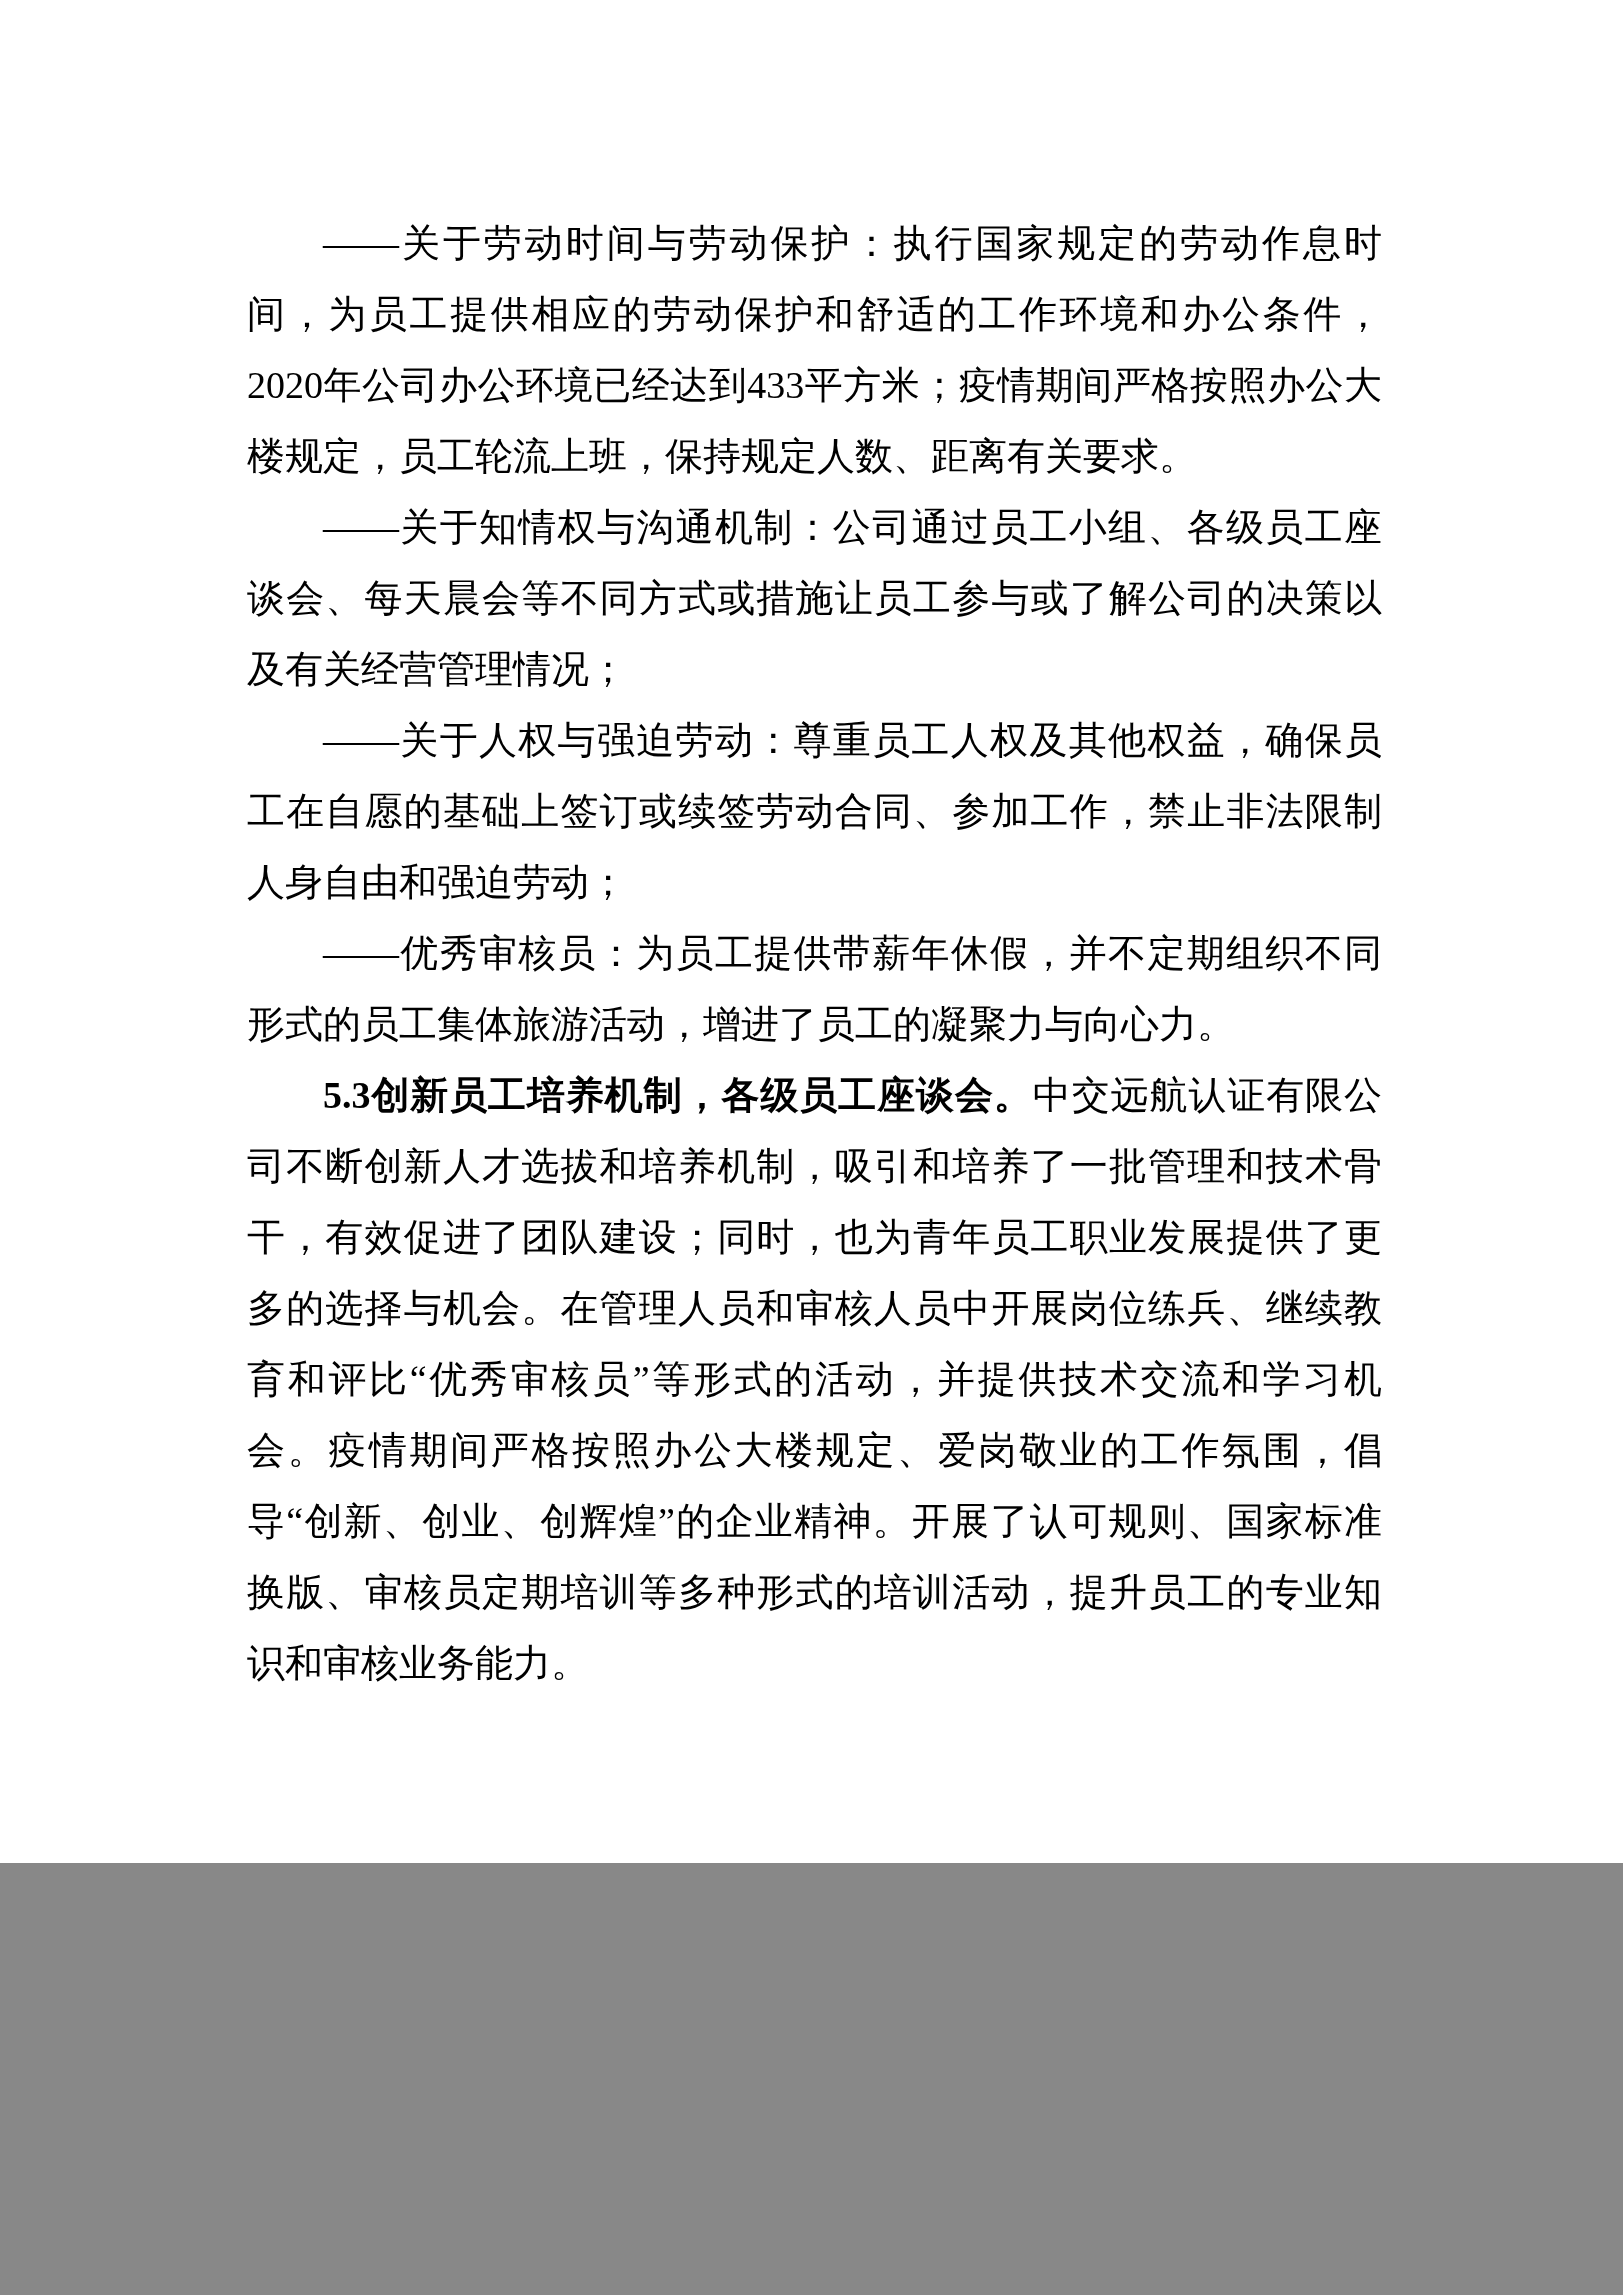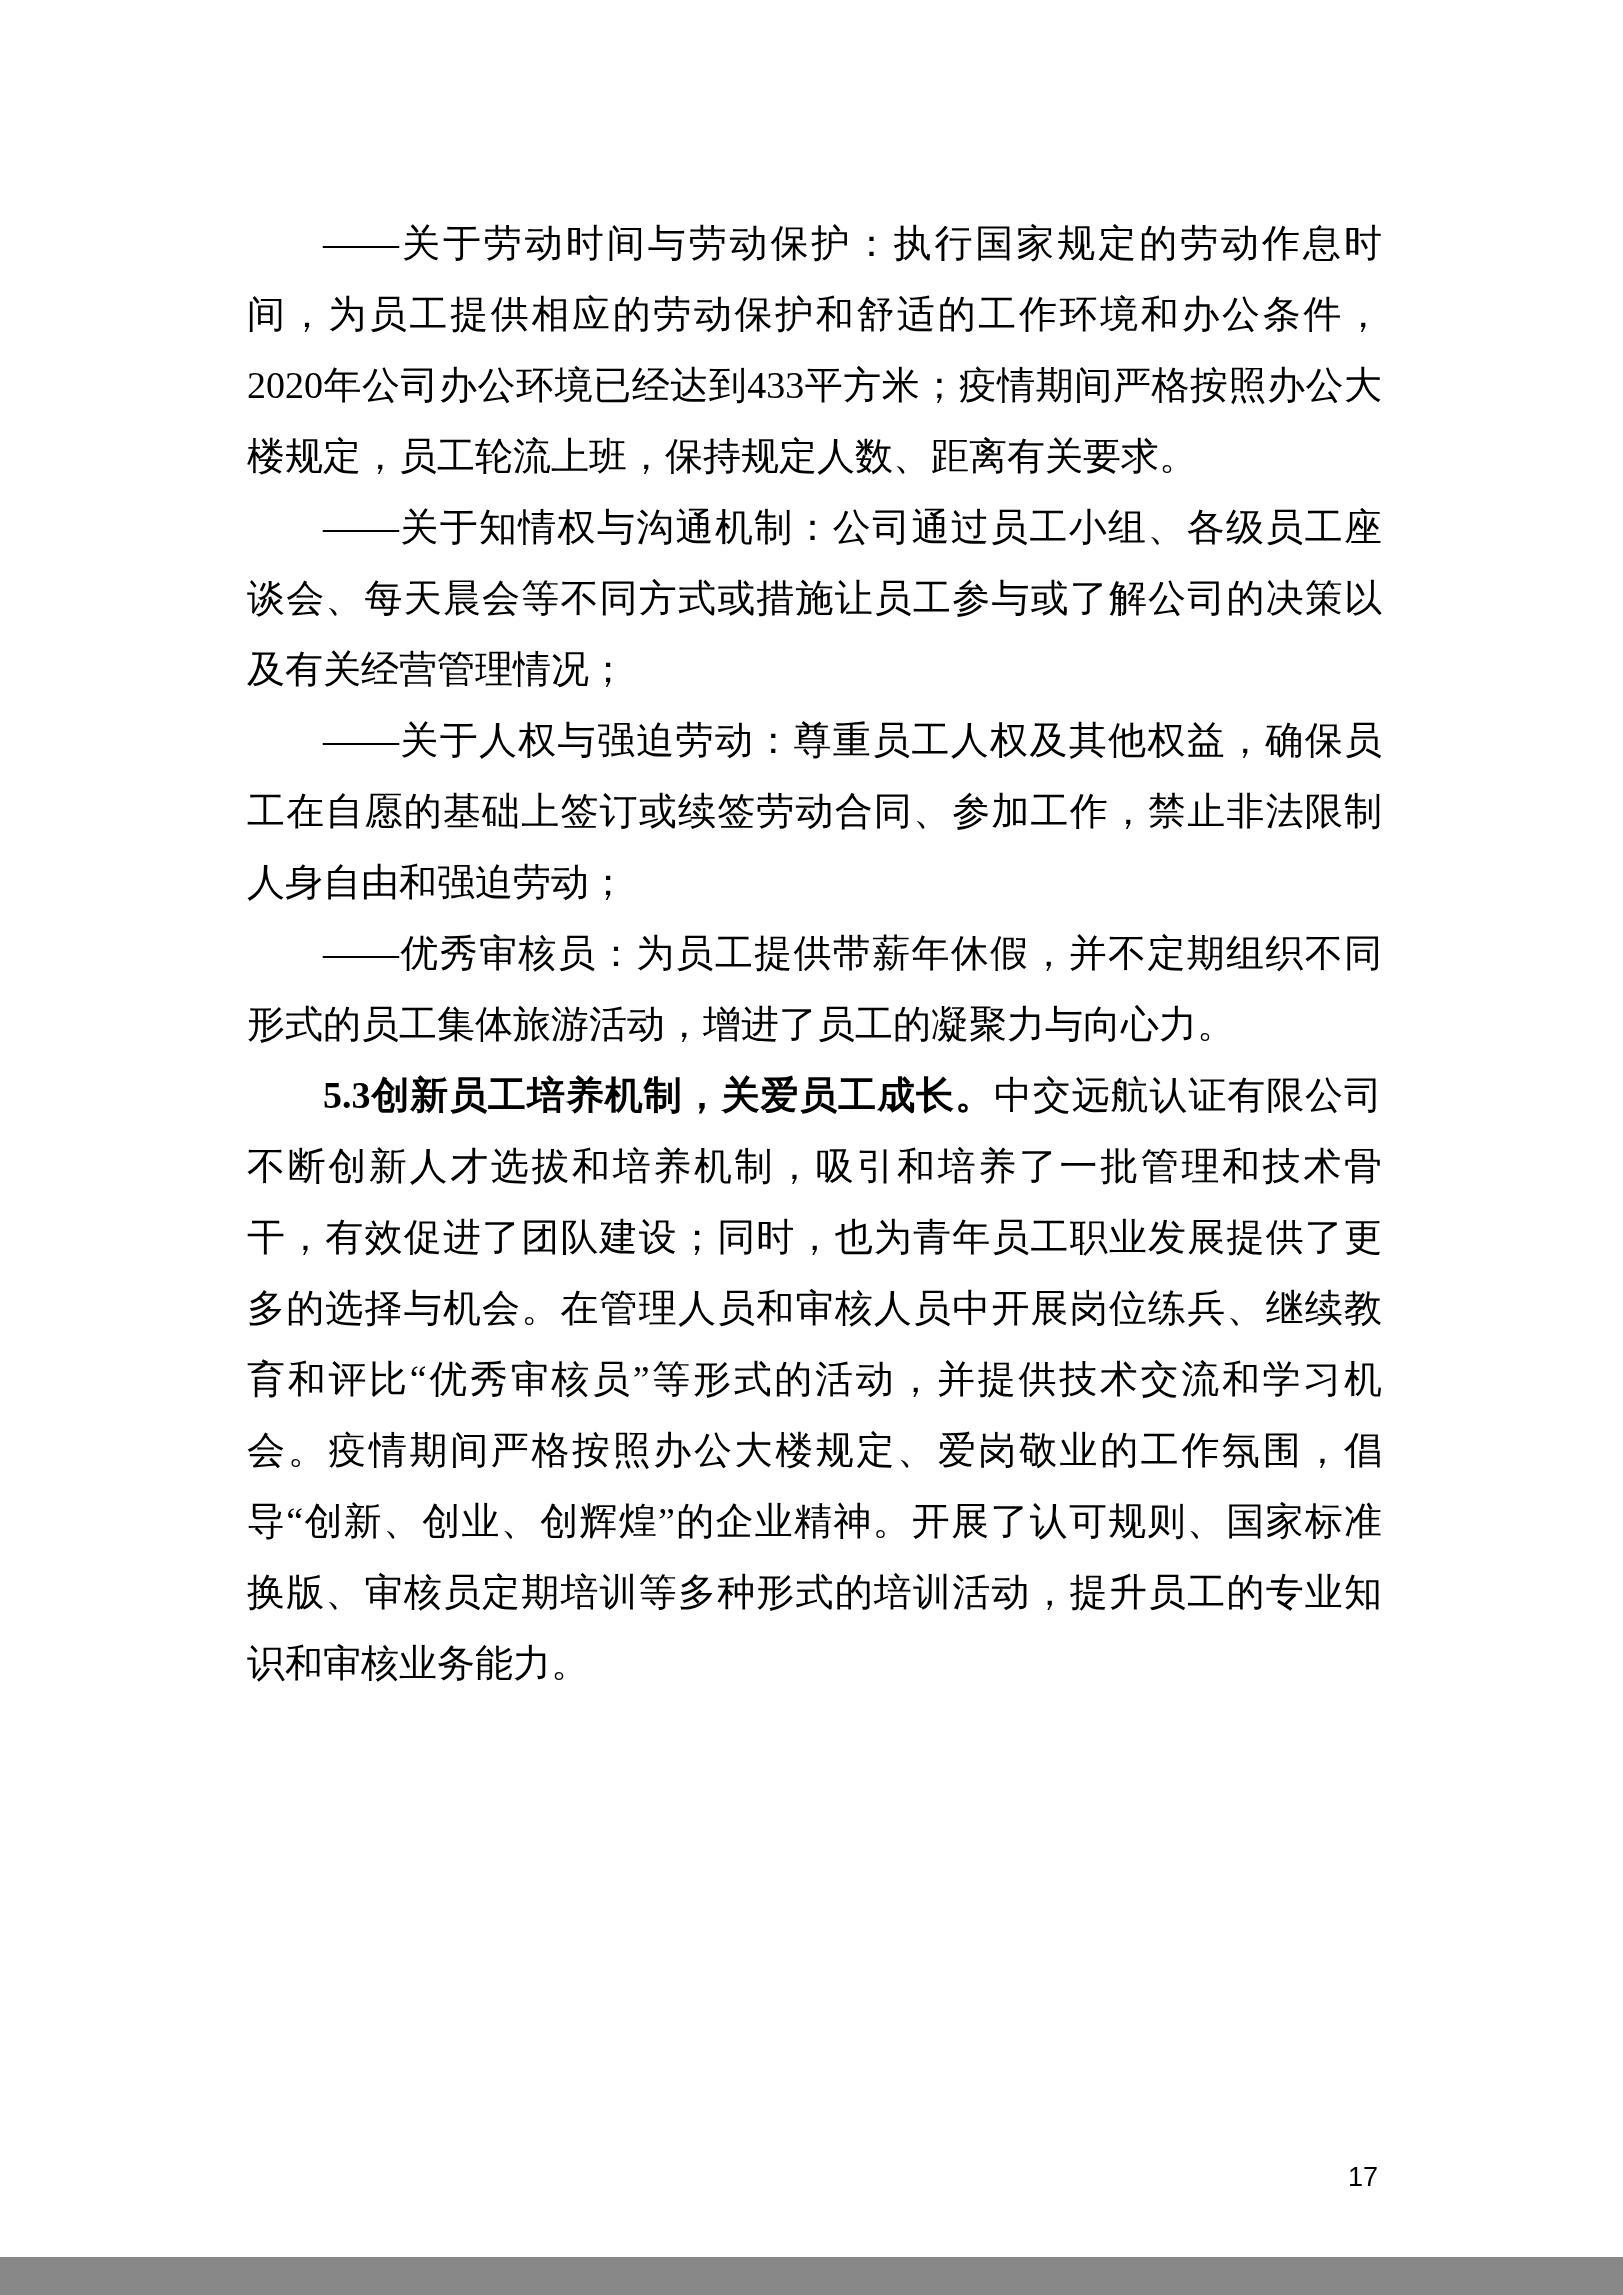--- a/index.html
+++ b/index.html
@@ -3,21 +3,21 @@
 <meta charset="utf-8">
 <style>
   html, body {
     margin: 0;
     padding: 0;
     background: #888;
   }
   .page {
     position: relative;
     width: 1623px;
-    height: 2257px;
+    height: 1863px;
     background: #ffffff;
     overflow: hidden;
     color: #000000;
     font-family: "Liberation Serif", "DejaVu Serif", serif;
   }
   .doc-body {
     position: absolute;
     left: 247px;
     top: 208px;
     width: 1135px;
@@ -47,17 +47,17 @@
 </style>
 </head>
 <body>
 
 <div class="page">
   <div class="doc-body" id="doc-body">
       <p><span>——关于劳动时间与劳动保护：执行国家规定的劳动作息时间，为员工提供相应的劳动保护和舒适的工作环境和办公条件，2020年公司办公环境已经达到433平方米；疫情期间严格按照办公大楼规定，员工轮流上班，保持规定人数、距离有关要求。</span></p>
       <p><span>——关于知情权与沟通机制：公司通过员工小组、各级员工座谈会、每天晨会等不同方式或措施让员工参与或了解公司的决策以及有关经营管理情况；</span></p>
       <p><span>——关于人权与强迫劳动：尊重员工人权及其他权益，确保员工在自愿的基础上签订或续签劳动合同、参加工作，禁止非法限制人身自由和强迫劳动；</span></p>
       <p><span>——优秀审核员：为员工提供带薪年休假，并不定期组织不同形式的员工集体旅游活动，增进了员工的凝聚力与向心力。</span></p>
-      <p><span class="bold">5.3创新员工培养机制，关爱员工成长。</span><span>中交远航认证有限公司不断创新人才选拔和培养机制，吸引和培养了一批管理和技术骨干，有效促进了团队建设；同时，也为青年员工职业发展提供了更多的选择与机会。在管理人员和审核人员中开展岗位练兵、继续教育和评比“优秀审核员”等形式的活动，并提供技术交流和学习机会。疫情期间严格按照办公大楼规定、爱岗敬业的工作氛围，倡导“创新、创业、创辉煌”的企业精神。开展了认可规则、国家标准换版、审核员定期培训等多种形式的培训活动，提升员工的专业知识和审核业务能力。</span></p>
+      <p><span class="bold">5.3创新员工培养机制，各级员工座谈会。</span><span>中交远航认证有限公司不断创新人才选拔和培养机制，吸引和培养了一批管理和技术骨干，有效促进了团队建设；同时，也为青年员工职业发展提供了更多的选择与机会。在管理人员和审核人员中开展岗位练兵、继续教育和评比“优秀审核员”等形式的活动，并提供技术交流和学习机会。疫情期间严格按照办公大楼规定、爱岗敬业的工作氛围，倡导“创新、创业、创辉煌”的企业精神。开展了认可规则、国家标准换版、审核员定期培训等多种形式的培训活动，提升员工的专业知识和审核业务能力。</span></p>
     </div>
   <div class="page-number">17</div>
 </div>
 
 
 </body></html>

